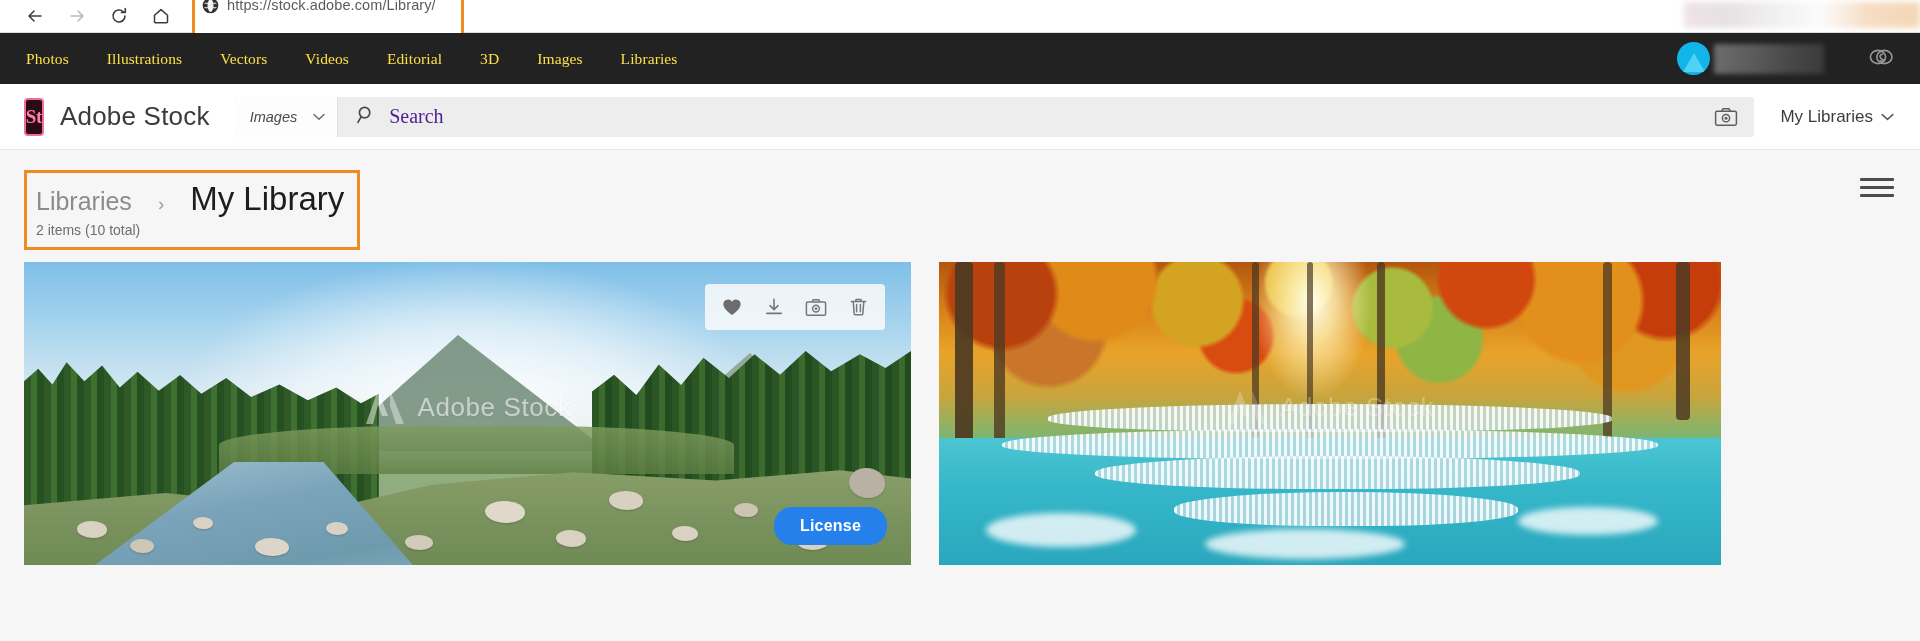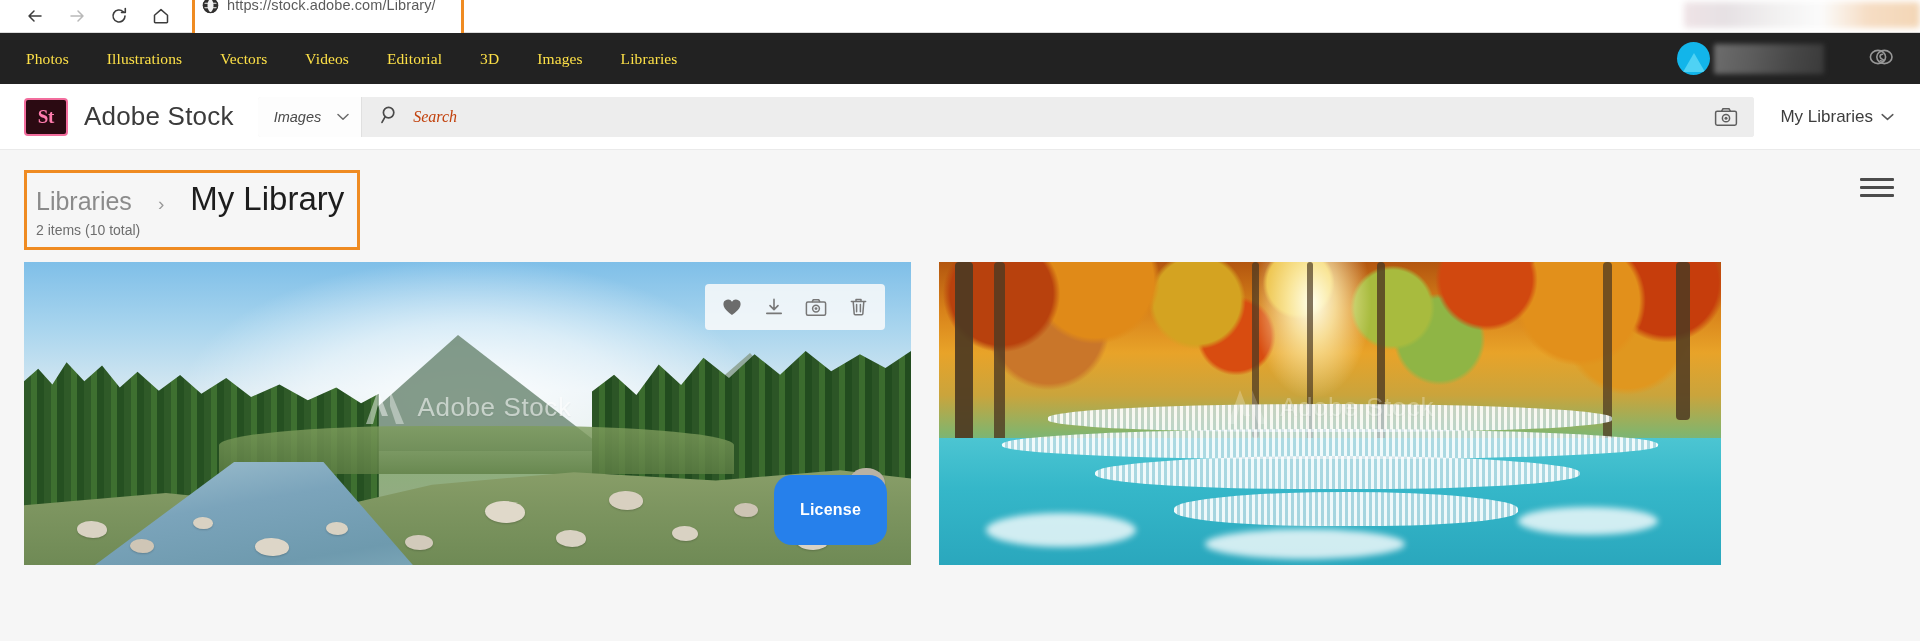--- a/index.html
+++ b/index.html
@@ -93,23 +93,23 @@
   .cc-icon { margin-left:44px; cursor:pointer; opacity:.78; }
 
   
   .stock-header {
     height:66px; background:#ffffff;
     display:flex; align-items:center;
     padding:0 26px 0 24px;
     border-bottom:1px solid #eaeaea;
   }
   .logo-mark {
-    width:44px; height:38px; border-radius:4px;
+    width:20px; height:38px; border-radius:4px;
     background:#2b0a12; border:2px solid #f26d9d;
-    display:flex; align-items:center; justify-content:center;
+    display:flex; align-items:center; justify-content:flex-end;
     flex:0 0 auto;
   }
   .logo-mark span {
     color:#ff7cae; font-size:19px; font-weight:bold;
     font-family:"Liberation Serif", serif; letter-spacing:-.3px;
   }
   .logo-text {
     font-size:26px; color:#3b3b3b; margin-left:16px;
     font-weight:300; letter-spacing:.2px; white-space:nowrap;
   }
@@ -127,21 +127,21 @@
     padding:0 12px 0 16px; cursor:pointer;
   }
   .cat-select .lbl { font-size:14.5px; color:#4a4a4a;font-style:italic; }
   .cat-select .chev { margin-left:16px; color:#6b6b6b; font-size:12px; }
   .search-input-wrap {
     flex:1; display:flex; align-items:center;
     padding-left:18px; height:40px; background:#ededed;
   }
   .search-glass { margin-right:13px; flex:0 0 auto; }
   .search-ph {
-    font-size:16px; color:#c2410c; font-style:italic;
+    font-size:20px; color:#4c1d95; 
     font-family:"Liberation Serif", serif;
   }
   .cam-btn {
     width:56px; height:40px; background:#ededed;
     display:flex; align-items:center; justify-content:center;
     cursor:pointer; flex:0 0 auto;
   }
   .my-libraries {
     margin-left:26px; font-size:17px; color:#3d3d3d;
     display:flex; align-items:center; gap:8px;
@@ -307,21 +307,21 @@
   .hb-btn {
     width:34px; height:30px;
     display:flex; align-items:center; justify-content:center;
     cursor:pointer; color:#6c6c6c;
   }
 
   .license-btn {
     position:absolute; right:24px; bottom:20px;
     background:#2680eb; color:#fff;
     font-size:16px; font-weight:bold;
-    padding:26px 26px; border-radius:18px;
+    padding:10px 26px; border-radius:18px;
     cursor:pointer; letter-spacing:.2px;
     border:none;
   }
 </style>
 </head>
 <body>
 
 <div class="browser-bar">
   <div class="nav-btns">
     <div class="nav-btn" title="Back">

